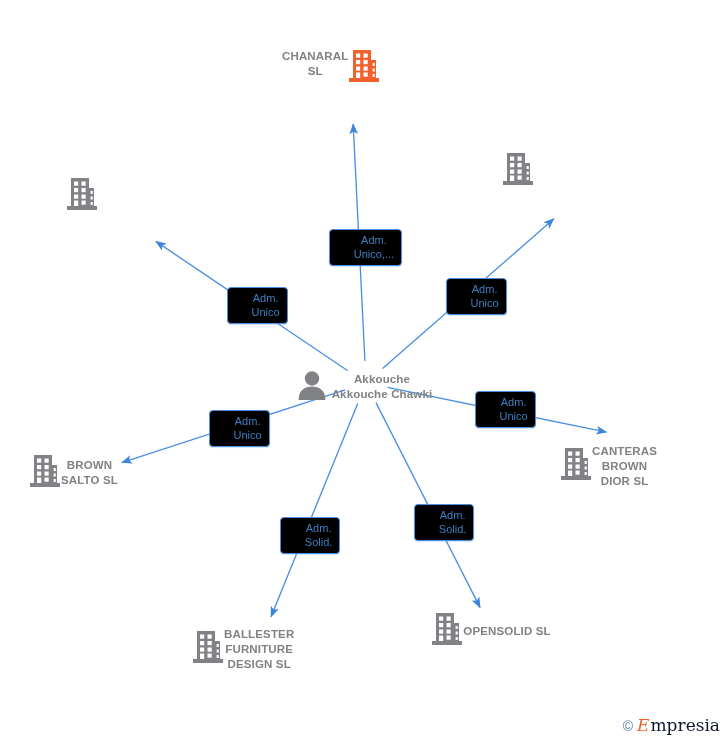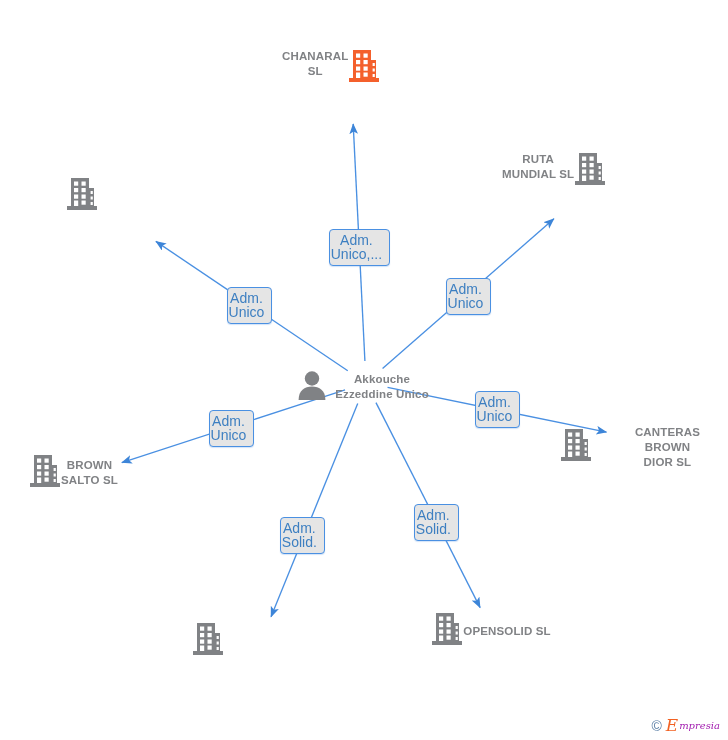--- a/index.html
+++ b/index.html
@@ -44,25 +44,25 @@
   .icon-building svg, .icon-person svg {
     display: block;
   }
   .node.label-above .node-label { margin-bottom: 4px; }
   .node.label-below .node-label { margin-top: 5px; }
 
   .edge-label {
     position: absolute;
     border: 1px solid #4a90e2;
     border-radius: 4px;
-    background: #e5e5e5;
+    background: #000000;
     color: #3d7fc1;
-    font-size: 14px;
+    font-size: 11px;
     line-height: 14px;
-    padding: 3px 7px 4px 1px;
+    padding: 3px 7px 4px 24px;
     text-align: center;
     white-space: pre-line;
     box-shadow: 0 1px 1px rgba(74,144,226,0.25);
   }
 
   #watermark {
     position: absolute;
     right: 8px;
     bottom: 6px;
     display: flex;
@@ -76,23 +76,22 @@
   }
   #watermark .brand-e {
     font-family: "DejaVu Serif", serif;
     font-style: italic;
     font-size: 17px;
     color: #f26122;
     line-height: 1;
   }
   #watermark .brand-rest {
     font-family: "DejaVu Serif", serif;
-    font-style: italic;
-    font-size: 10px;
-    color: #a21caf;
+    font-size: 17px;
+    color: #0f172a;
     line-height: 1;
     margin-left: -3px;
   }
 </style>
 </head>
 <body>
 
 <div id="graph-canvas">
 
   <svg id="edge-layer" viewBox="0 0 728 740">
@@ -113,21 +112,21 @@
   </svg>
 
   <div id="nodes-group">
       <div class="node label-below" style="left: 366px; top: 367px;">
         <span class="icon-person">
           <svg width="32" height="32" viewBox="0 0 32 32" aria-hidden="true">
             <circle cx="16" cy="9.5" r="7.2" fill="#808285"></circle>
             <path d="M2.6,31 C2.6,21.6 8.6,17.6 16,17.6 C23.4,17.6 29.4,21.6 29.4,31 Z" fill="#808285"></path>
           </svg>
         </span>
-        <div class="node-label">Akkouche Ezzeddine Unico</div>
+        <div class="node-label">Akkouche Akkouche Chawki</div>
       </div>
       <div class="node label-above" style="left: 352px; top: 49px;">
         <div class="node-label">CHANARAL
 SL</div>
         <span class="icon-building">
           <svg width="32" height="34" viewBox="0 0 32 34" aria-hidden="true">
             <rect x="5" y="1" width="18" height="28" fill="#f4602c"></rect>
             <rect x="23" y="11" width="5" height="18" fill="#f4602c"></rect>
             <rect x="1" y="29" width="30" height="4" fill="#f4602c"></rect>
             <rect x="8" y="4.5" width="4.2" height="4.2" fill="#ffffff"></rect>
@@ -158,42 +157,40 @@
             <rect x="15.5" y="17.5" width="4.2" height="4.2" fill="#ffffff"></rect>
             <rect x="8" y="23.5" width="4.2" height="5.5" fill="#ffffff"></rect>
             <rect x="15.5" y="23.5" width="4.2" height="4.2" fill="#ffffff"></rect>
             <rect x="24.6" y="14" width="2.2" height="3" fill="#ffffff"></rect>
             <rect x="24.6" y="19.5" width="2.2" height="3" fill="#ffffff"></rect>
             <rect x="24.6" y="25" width="2.2" height="3" fill="#ffffff"></rect>
           </svg>
         </span>
       </div>
       <div class="node label-above" style="left: 572px; top: 152px;">
-        <div class="node-label">RUTA
-MUNDIAL SL</div>
-        <span class="icon-building">
-          <svg width="32" height="34" viewBox="0 0 32 34" aria-hidden="true">
-            <rect x="5" y="1" width="18" height="28" fill="#808285"></rect>
-            <rect x="23" y="11" width="5" height="18" fill="#808285"></rect>
-            <rect x="1" y="29" width="30" height="4" fill="#808285"></rect>
-            <rect x="8" y="4.5" width="4.2" height="4.2" fill="#ffffff"></rect>
-            <rect x="15.5" y="4.5" width="4.2" height="4.2" fill="#ffffff"></rect>
-            <rect x="8" y="11" width="4.2" height="4.2" fill="#ffffff"></rect>
-            <rect x="15.5" y="11" width="4.2" height="4.2" fill="#ffffff"></rect>
-            <rect x="8" y="17.5" width="4.2" height="4.2" fill="#ffffff"></rect>
-            <rect x="15.5" y="17.5" width="4.2" height="4.2" fill="#ffffff"></rect>
-            <rect x="8" y="23.5" width="4.2" height="5.5" fill="#ffffff"></rect>
-            <rect x="15.5" y="23.5" width="4.2" height="4.2" fill="#ffffff"></rect>
-            <rect x="24.6" y="14" width="2.2" height="3" fill="#ffffff"></rect>
-            <rect x="24.6" y="19.5" width="2.2" height="3" fill="#ffffff"></rect>
-            <rect x="24.6" y="25" width="2.2" height="3" fill="#ffffff"></rect>
-          </svg>
-        </span>
-      </div>
-      <div class="node label-below" style="left: 630px; top: 420px; justify-content: space-between;">
+        <span class="icon-building">
+          <svg width="32" height="34" viewBox="0 0 32 34" aria-hidden="true">
+            <rect x="5" y="1" width="18" height="28" fill="#808285"></rect>
+            <rect x="23" y="11" width="5" height="18" fill="#808285"></rect>
+            <rect x="1" y="29" width="30" height="4" fill="#808285"></rect>
+            <rect x="8" y="4.5" width="4.2" height="4.2" fill="#ffffff"></rect>
+            <rect x="15.5" y="4.5" width="4.2" height="4.2" fill="#ffffff"></rect>
+            <rect x="8" y="11" width="4.2" height="4.2" fill="#ffffff"></rect>
+            <rect x="15.5" y="11" width="4.2" height="4.2" fill="#ffffff"></rect>
+            <rect x="8" y="17.5" width="4.2" height="4.2" fill="#ffffff"></rect>
+            <rect x="15.5" y="17.5" width="4.2" height="4.2" fill="#ffffff"></rect>
+            <rect x="8" y="23.5" width="4.2" height="5.5" fill="#ffffff"></rect>
+            <rect x="15.5" y="23.5" width="4.2" height="4.2" fill="#ffffff"></rect>
+            <rect x="24.6" y="14" width="2.2" height="3" fill="#ffffff"></rect>
+            <rect x="24.6" y="19.5" width="2.2" height="3" fill="#ffffff"></rect>
+            <rect x="24.6" y="25" width="2.2" height="3" fill="#ffffff"></rect>
+          </svg>
+        </span>
+      </div>
+      <div class="node label-below" style="left: 630px; top: 439px;">
         <span class="icon-building">
           <svg width="32" height="34" viewBox="0 0 32 34" aria-hidden="true">
             <rect x="5" y="1" width="18" height="28" fill="#808285"></rect>
             <rect x="23" y="11" width="5" height="18" fill="#808285"></rect>
             <rect x="1" y="29" width="30" height="4" fill="#808285"></rect>
             <rect x="8" y="4.5" width="4.2" height="4.2" fill="#ffffff"></rect>
             <rect x="15.5" y="4.5" width="4.2" height="4.2" fill="#ffffff"></rect>
             <rect x="8" y="11" width="4.2" height="4.2" fill="#ffffff"></rect>
             <rect x="15.5" y="11" width="4.2" height="4.2" fill="#ffffff"></rect>
             <rect x="8" y="17.5" width="4.2" height="4.2" fill="#ffffff"></rect>
@@ -243,20 +240,23 @@
             <rect x="15.5" y="11" width="4.2" height="4.2" fill="#ffffff"></rect>
             <rect x="8" y="17.5" width="4.2" height="4.2" fill="#ffffff"></rect>
             <rect x="15.5" y="17.5" width="4.2" height="4.2" fill="#ffffff"></rect>
             <rect x="8" y="23.5" width="4.2" height="5.5" fill="#ffffff"></rect>
             <rect x="15.5" y="23.5" width="4.2" height="4.2" fill="#ffffff"></rect>
             <rect x="24.6" y="14" width="2.2" height="3" fill="#ffffff"></rect>
             <rect x="24.6" y="19.5" width="2.2" height="3" fill="#ffffff"></rect>
             <rect x="24.6" y="25" width="2.2" height="3" fill="#ffffff"></rect>
           </svg>
         </span>
+        <div class="node-label">BALLESTER
+FURNITURE
+DESIGN SL</div>
       </div>
       <div class="node label-below" style="left: 491px; top: 612px; justify-content: center;">
         <span class="icon-building">
           <svg width="32" height="34" viewBox="0 0 32 34" aria-hidden="true">
             <rect x="5" y="1" width="18" height="28" fill="#808285"></rect>
             <rect x="23" y="11" width="5" height="18" fill="#808285"></rect>
             <rect x="1" y="29" width="30" height="4" fill="#808285"></rect>
             <rect x="8" y="4.5" width="4.2" height="4.2" fill="#ffffff"></rect>
             <rect x="15.5" y="4.5" width="4.2" height="4.2" fill="#ffffff"></rect>
             <rect x="8" y="11" width="4.2" height="4.2" fill="#ffffff"></rect>

